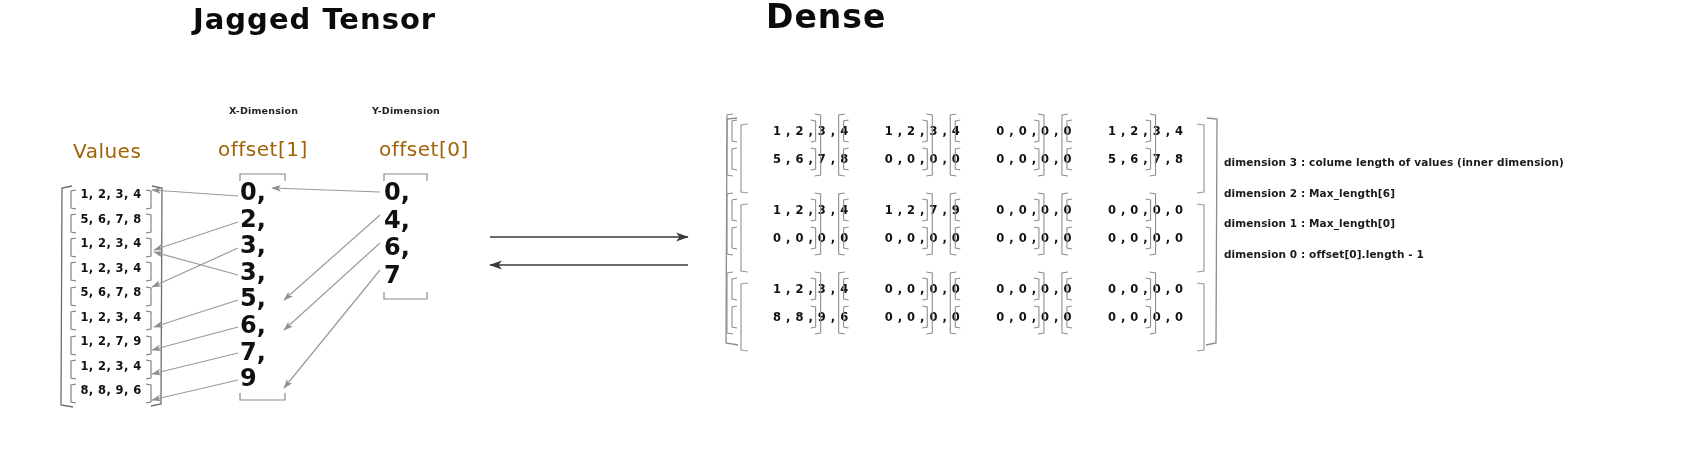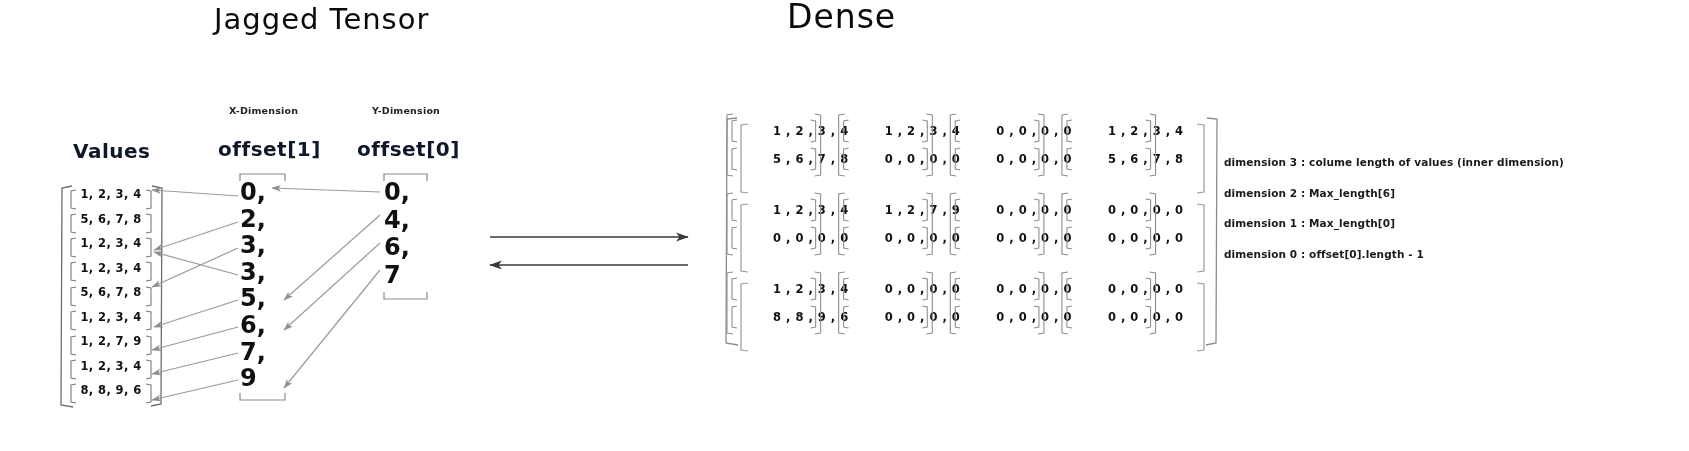--- a/index.html
+++ b/index.html
@@ -6,33 +6,33 @@
   html,body{margin:0;padding:0;background:#ffffff;}
   body{
     width:1689px;height:451px;position:relative;overflow:hidden;
     font-family:"DejaVu Sans", sans-serif;color:#111;
   }
   .canvas{position:absolute;left:0;top:0;width:1689px;height:451px;}
   svg.overlay{position:absolute;left:0;top:0;width:1689px;height:451px;pointer-events:none;}
 
   
   .title-main{
-    position:absolute;font-size:29px;font-weight:400;letter-spacing:1px;
-    color:#0b0b0b;white-space:nowrap;margin-left:21px;
+    position:absolute;font-size:29px;font-weight:700;letter-spacing:1px;
+    color:#0b0b0b;white-space:nowrap;
   }
   #title-jagged{left:193px;top:2px;}
   #title-dense{left:766px;top:-3px;font-size:33px;}
 
   .col-title{
-    position:absolute;font-size:20px;font-weight:700;color:#0f172a;white-space:nowrap;
+    position:absolute;font-size:20px;font-weight:400;color:#a16207;white-space:nowrap;
     letter-spacing:0.5px;
   }
   #label-values{left:73px;top:139px;}
   #label-offset1{left:218px;top:137px;}
-  #label-offset0{left:357px;top:137px;}
+  #label-offset0{left:379px;top:137px;}
 
   .dim-caption{
     position:absolute;font-size:9.5px;font-weight:600;color:#222;white-space:nowrap;
     letter-spacing:0.2px;
   }
   #cap-xdim{left:229px;top:105px;}
   #cap-ydim{left:372px;top:105px;}
 
   
   #values-block{position:absolute;left:68px;top:182px;width:86px;}

